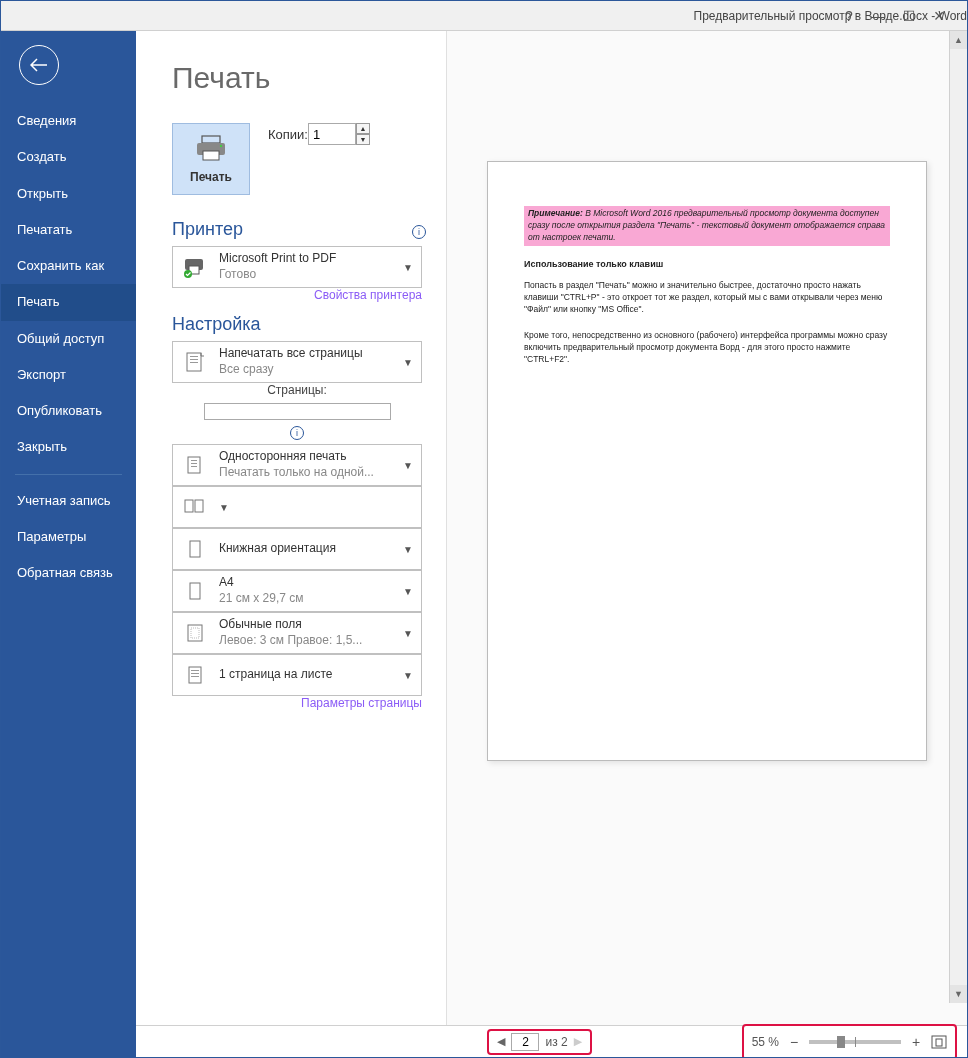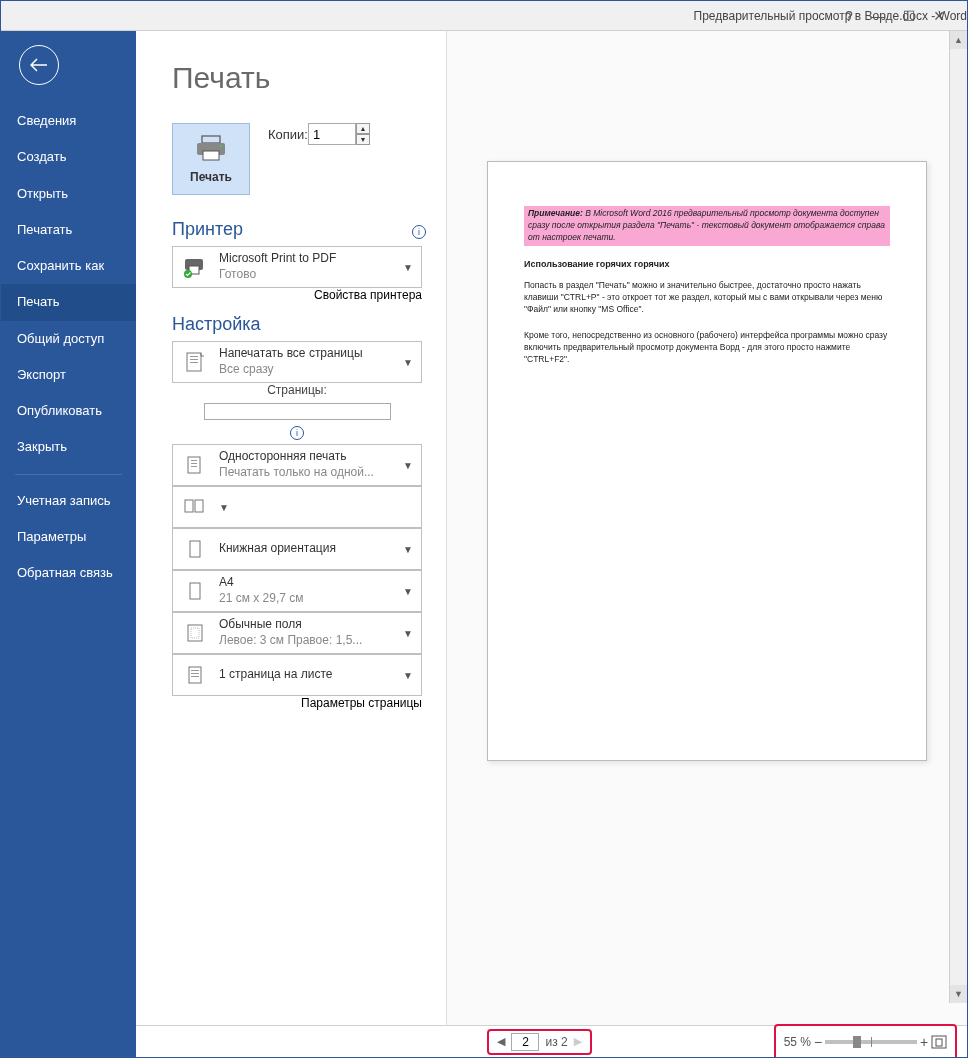--- a/index.html
+++ b/index.html
@@ -40,21 +40,21 @@
 
   .section-h { font-size: 18px; color: #2a569a; font-weight: 400; margin: 10px 0 6px; position: relative; }
   .section-h .info { position: absolute; right: -4px; top: 6px; width: 14px; height: 14px; border: 1px solid #2a569a; border-radius: 50%; font-size: 9px; color: #2a569a; display: flex; align-items: center; justify-content: center; cursor: pointer; }
 
   .dropdown { border: 1px solid #c0c0c0; display: flex; align-items: center; padding: 4px 8px; gap: 10px; cursor: pointer; background: #fff; min-height: 42px; }
   .dropdown .ico { width: 28px; display: flex; align-items: center; justify-content: center; color: #555; flex-shrink: 0; }
   .dropdown .txt { flex: 1; font-size: 12px; line-height: 1.3; overflow: hidden; }
   .dropdown .txt .main-l { color: #333; white-space: nowrap; overflow: hidden; text-overflow: ellipsis; }
   .dropdown .txt .sub-l { color: #888; white-space: nowrap; overflow: hidden; text-overflow: ellipsis; }
   .dropdown .arr { color: #555; font-size: 10px; }
-  .link-right { text-align: right; font-size: 12px; color: #000000; margin-bottom: 12px; cursor: pointer; }
+  .link-right { text-align: right; font-size: 12px; color: #8b5cf6; margin-bottom: 12px; cursor: pointer; }
 
   .pages-row { display: flex; align-items: center; gap: 6px; margin-bottom: 4px; font-size: 12px; color: #444; position: relative; flex-direction: column; }
   .pages-row input { flex: 1; height: 24px; border: 1px solid #aaa; padding: 0 4px; }
   .pages-row .info2 { width: 14px; height: 14px; border: 1px solid #2a569a; border-radius: 50%; font-size: 9px; color: #2a569a; display: flex; align-items: center; justify-content: center; cursor: pointer; }
 
   
   .preview-wrap { flex: 1; background: #fafafa; border-left: 1px solid #e0e0e0; position: relative; display: flex; flex-direction: column; align-items: center; padding-top: 130px; }
   .page { width: 440px; height: 600px; background: #fff; border: 1px solid #bbb; box-shadow: 2px 2px 6px rgba(0,0,0,.1); padding: 44px 36px; font-size: 8.5px; color: #222; line-height: 1.4; }
   .page .note { background: #f9a8d4; padding: 2px 4px; display: block; margin-bottom: 12px; }
   .page .note b { font-weight: 700; }
@@ -65,21 +65,21 @@
   .vscroll { position: absolute; right: 0; top: 0; bottom: 22px; width: 18px; background: #f0f0f0; border-left: 1px solid #d0d0d0; }
   .vscroll .up, .vscroll .down { height: 18px; text-align: center; font-size: 9px; color: #666; line-height: 18px; cursor: pointer; background: #e4e4e4; }
   .vscroll .down { position: absolute; bottom: 0; width: 100%; }
 
   
   .footer { height: 32px; border-top: 1px solid #d0d0d0; display: flex; align-items: center; background: #fff; font-size: 12px; color: #555; padding: 0 10px; gap: 6px; position: relative; }
   .footer .pagenav { display: flex; align-items: center; gap: 6px; border: 2px solid #d14; border-radius: 4px; padding: 2px 8px; }
   .footer .pagenav .nvbtn { cursor: pointer; color: #666; font-size: 11px; }
   .footer .pagenav .nvbtn.disabled { color: #ccc; }
   .footer .pagenav input { width: 28px; height: 18px; border: 1px solid #aaa; text-align: center; font-size: 12px; }
-  .footer .zoom { margin-left: auto; display: flex; align-items: center; gap: 0; border: 2px solid #d14; border-radius: 4px; padding: 8px 8px; }
+  .footer .zoom { margin-left: auto; display: flex; align-items: center; gap: 8px; border: 2px solid #d14; border-radius: 4px; padding: 8px 8px; }
   .footer .zoom .zbtn { cursor: pointer; font-size: 14px; color: #555; width: 14px; text-align: center; }
   .footer .zoom .slider { width: 92px; height: 4px; background: #c0c0c0; position: relative; }
   .footer .zoom .slider .mid { position: absolute; left: 50%; top: -3px; width: 1px; height: 10px; background: #888; }
   .footer .zoom .slider .thumb { position: absolute; left: 30%; top: -4px; width: 8px; height: 12px; background: #888; }
   .footer .zoom .fit { cursor: pointer; }
   .footer .zoom .fit svg { width: 16px; height: 14px; display: block; }
 
   .footer-spacer { width: 335px; }
 </style>
 </head>
@@ -273,21 +273,21 @@
 
         <div class="link-right">Параметры страницы</div>
       </div>
 
       <div class="preview-wrap">
         <div class="page">
           <span class="note">
             <b><i>Примечание:</i></b>
             <i>В Microsoft Word 2016 предварительный просмотр документа доступен сразу после открытия раздела "Печать" - текстовый документ отображается справа от настроек печати.</i>
           </span>
-          <h4>Использование горячих горячих</h4>
+          <h4>Использование только клавиш</h4>
           <p>Попасть в раздел "Печать" можно и значительно быстрее, достаточно просто нажать клавиши "CTRL+P" - это откроет тот же раздел, который мы с вами открывали через меню "Файл" или кнопку "MS Office".</p>
           <p>Кроме того, непосредственно из основного (рабочего) интерфейса программы можно сразу включить предварительный просмотр документа Ворд - для этого просто нажмите "CTRL+F2".</p>
         </div>
         <div class="vscroll">
           <div class="up">▲</div>
           <div class="down">▼</div>
         </div>
       </div>
     </div>
 

